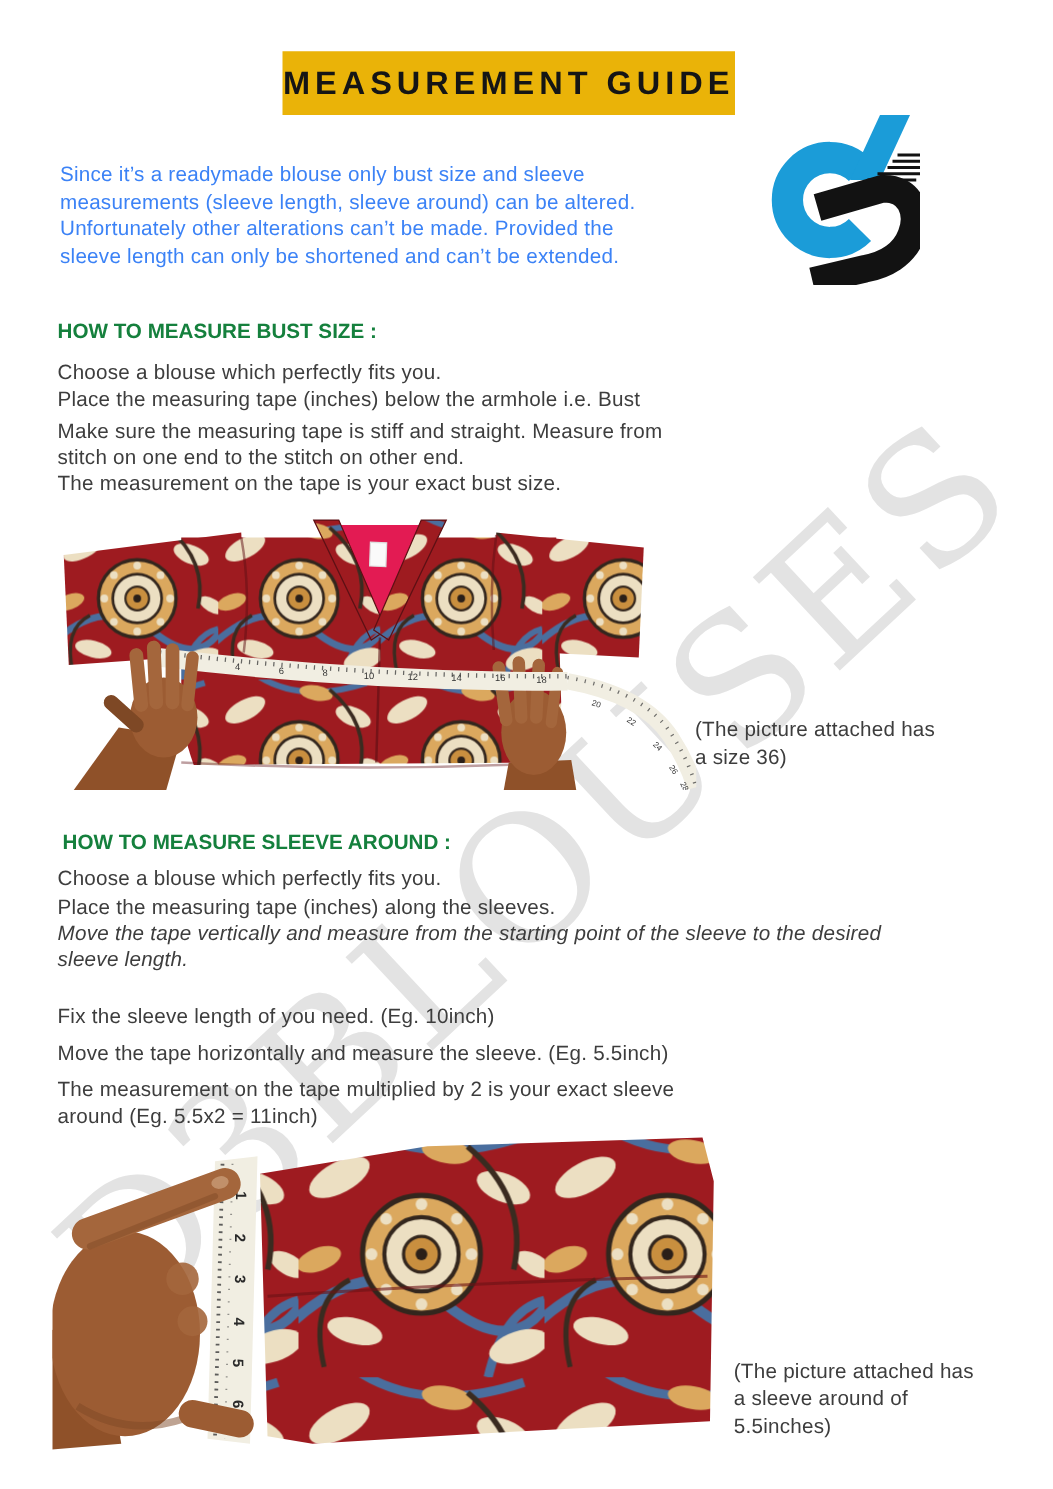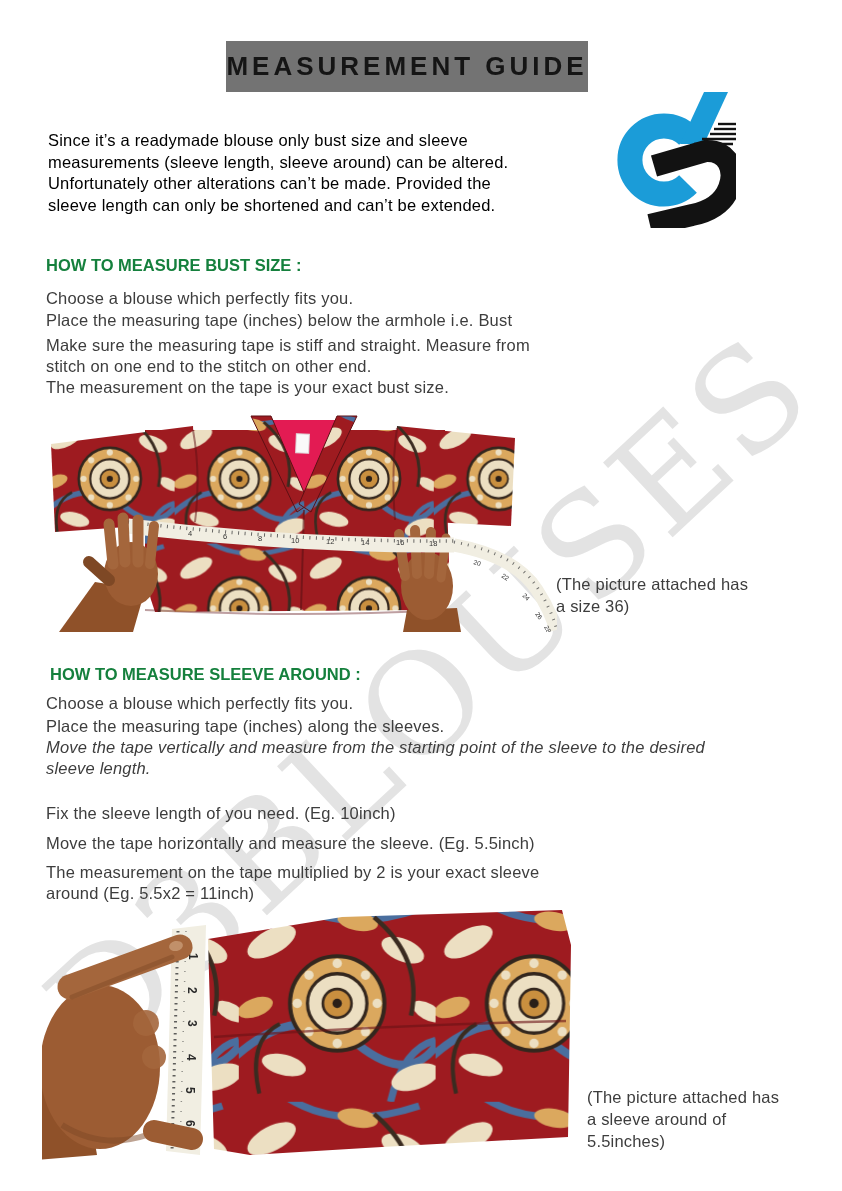--- a/index.html
+++ b/index.html
@@ -3,26 +3,26 @@
 <meta charset="utf-8">
 <style>
   html,body{margin:0;padding:0;background:#ffffff;}
   .page{position:relative;width:842px;height:1191px;background:#ffffff;overflow:hidden;
         font-family:"Liberation Sans",sans-serif;}
   
   .watermark{position:absolute;left:-55px;top:622px;width:950px;height:170px;line-height:170px;
              text-align:center;font-family:"DejaVu Serif",serif;font-size:140px;letter-spacing:6px;
              color:#e3e3e3;transform:rotate(-43deg);z-index:1;user-select:none;white-space:nowrap;}
   .content{position:absolute;left:0;top:0;width:842px;height:1191px;z-index:2;}
-  .title-box{position:absolute;left:226px;top:41px;width:362px;height:51px;background:#737373;
+  .title-box{position:absolute;left:226px;top:41px;width:362px;height:51px;background:#eab308;
              color:#151515;font-weight:bold;font-size:26px;letter-spacing:4px;text-align:center;
              line-height:51px;}
   .logo{position:absolute;left:602px;top:88px;}
   .intro{position:absolute;left:48px;top:130px;width:545px;font-size:16.5px;line-height:21.5px;
-         color:#000000;letter-spacing:0.2px;}
+         color:#3b82f6;letter-spacing:0.2px;}
   .section-heading{position:absolute;font-size:16.5px;font-weight:bold;color:#15803d;}
   .heading-bust{left:46px;top:256px;}
   .heading-sleeve{left:50px;top:665px;}
   .steps{position:absolute;font-size:16.5px;color:#3d3d3d;line-height:21px;letter-spacing:0.2px;}
   .steps-bust{left:46px;top:288px;width:545px;}
   .steps-sleeve{left:46px;top:693px;width:690px;}
   .steps p{margin:0;}
   .caption{position:absolute;font-size:16.5px;line-height:22px;color:#3d3d3d;letter-spacing:0.2px;}
   .caption-bust{left:556px;top:573px;width:205px;}
   .caption-sleeve{left:587px;top:1086px;width:205px;}

